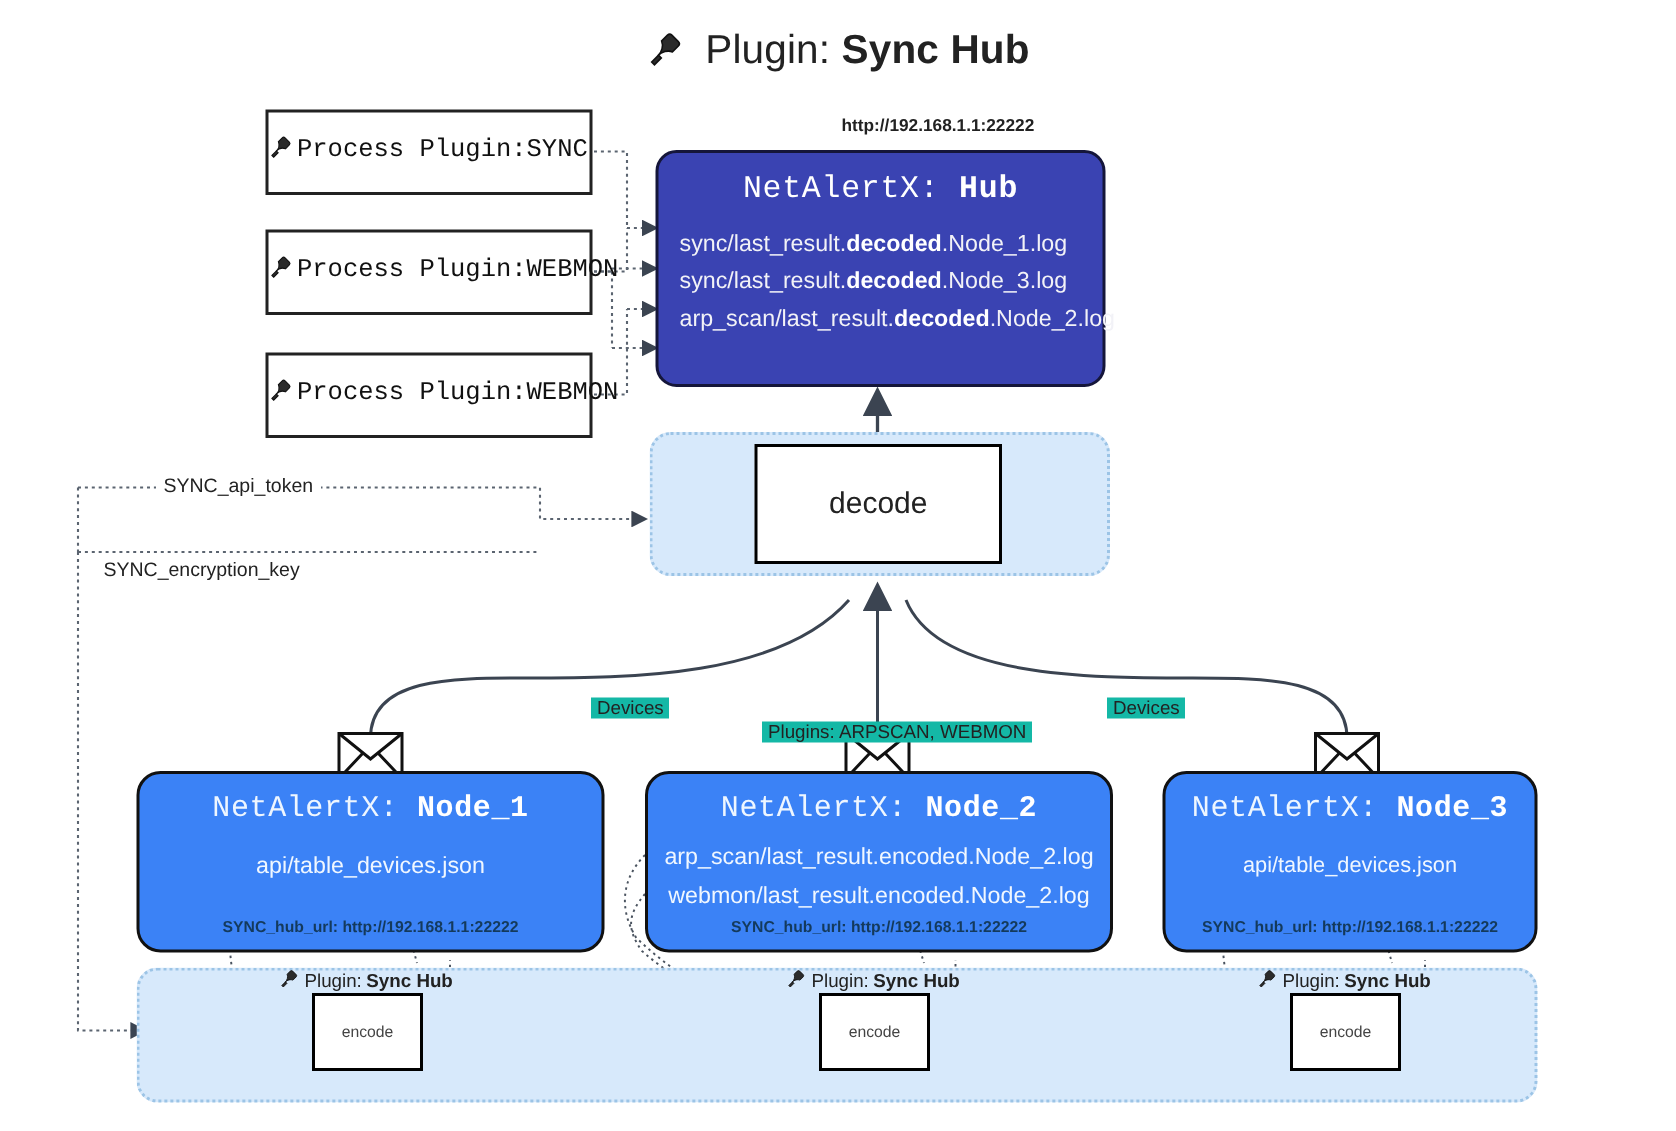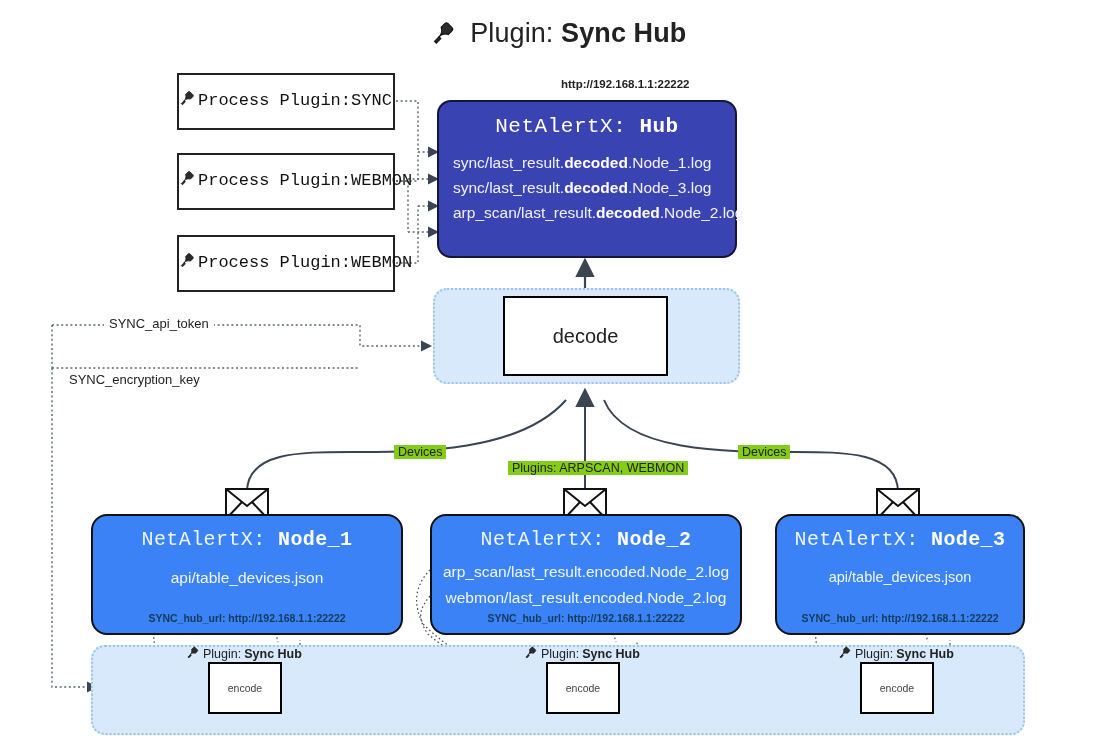--- a/index.html
+++ b/index.html
@@ -78,22 +78,22 @@
 
   
   .plugcap{
     position:absolute;font-size:12.5px;color:#222;white-space:nowrap;
     display:flex;align-items:center;gap:3px;
   }
   .plugcap b{font-weight:bold;}
 
   
   .edgelabel{
-    position:absolute;font-size:12.5px;color:#222;background:#84cc16;
-    padding:0 4px;white-space:nowrap;
+    position:absolute;font-size:12.5px;color:#222;background:#14b8a6;
+    padding:0 4px;white-space:nowrap;margin-top:20px;
   }
   .keylabel{
     position:absolute;font-size:13px;color:#222;background:#fff;
     padding:0 5px;white-space:nowrap;
   }
 </style>
 </head>
 <body>
 
 <div id="canvas">

